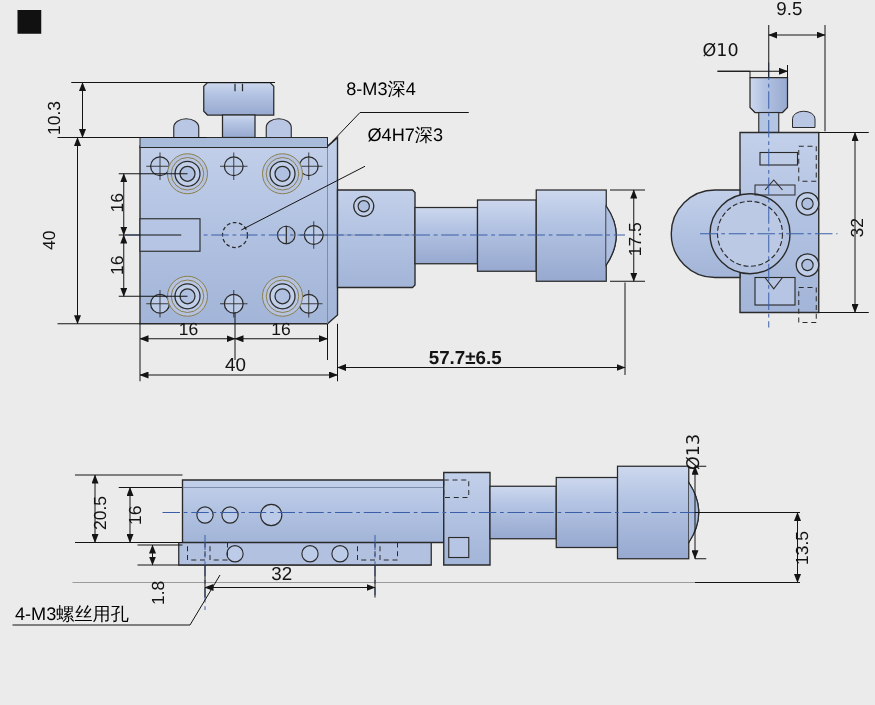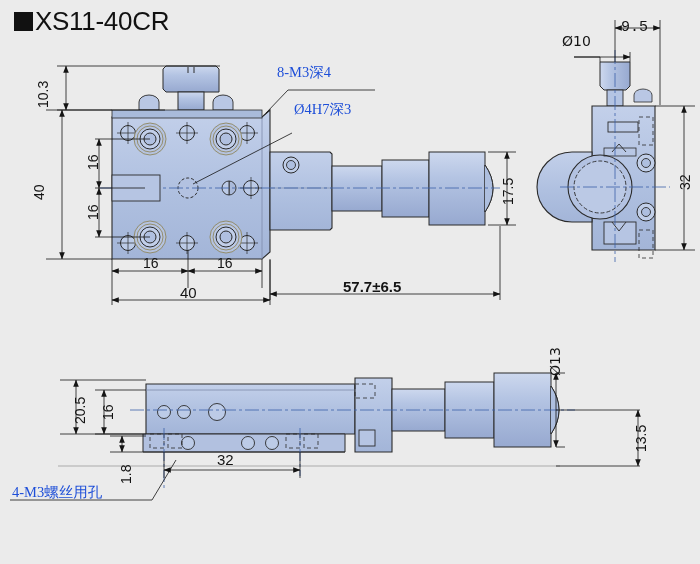--- a/index.html
+++ b/index.html
@@ -57,35 +57,34 @@
     color: #141414;
     white-space: nowrap;
     line-height: 1;
   }
   .dim.vert {
     transform-origin: 0 0;
     transform: rotate(-90deg);
   }
   .note {
     position: absolute;
-    font-family: Liberation Serif, serif;
+    font-family: Liberation Sans, sans-serif;
     font-size: 14.5px;
-    color: #1d4ed8;
+    color: #000000;
     white-space: nowrap;
     line-height: 1.25;
   }
 </style>
 </head>
 <body>
 
 <div id="drawing-root">
 
   <div class="title-block">
     <span class="title-marker"></span>
-    <span class="title-text">XS11-40CR</span>
   </div>
 
   <svg class="dwg" viewBox="0 0 700 564">
     <defs>
       <marker id="ah" markerWidth="9" markerHeight="7" refX="8.5" refY="3.5" orient="auto">
         <path d="M0,0 L9,3.5 L0,7 z" fill="#141414"></path>
       </marker>
       <marker id="ah2" markerWidth="9" markerHeight="7" refX="0.5" refY="3.5" orient="auto">
         <path d="M9,0 L0,3.5 L9,7 z" fill="#141414"></path>
       </marker>
@@ -383,21 +382,21 @@
   <div class="dim vert" style="left:86px; top:220px;">16</div>
   <div class="dim" style="left:143px; top:256px;">16</div>
   <div class="dim" style="left:217px; top:256px;">16</div>
   <div class="dim" style="left:180px; top:285px; font-size:15px;">40</div>
   <div class="dim" style="left:343px; top:279px; font-size:15px;font-weight:bold;">57.7±6.5</div>
   <div class="dim vert" style="left:501px; top:205px;">17.5</div>
 
   <div class="note" style="left:277px; top:63px;">8-M3深4</div>
   <div class="note" style="left:294px; top:100px;">Ø4H7深3</div>
 
-  <div class="dim" style="left:621px; top:20px; font-size:15px;font-family:Liberation Mono, monospace;">9.5</div>
+  <div class="dim" style="left:621px; top:0; font-size:15px;">9.5</div>
   <div class="dim" style="left:562px; top:34px; font-size:14px; font-family:'DejaVu Sans',sans-serif;">Ø10</div>
   <div class="dim vert" style="left:678px; top:190px;">32</div>
 
   <div class="dim vert" style="left:73px; top:424px;">20.5</div>
   <div class="dim vert" style="left:101px; top:420px;">16</div>
   <div class="dim vert" style="left:119px; top:484px;">1.8</div>
   <div class="dim" style="left:217px; top:452px; font-size:15px;">32</div>
   <div class="dim vert" style="left:548px; top:376px; font-family:'DejaVu Sans',sans-serif;">Ø13</div>
   <div class="dim vert" style="left:634px; top:452px;">13.5</div>
 

